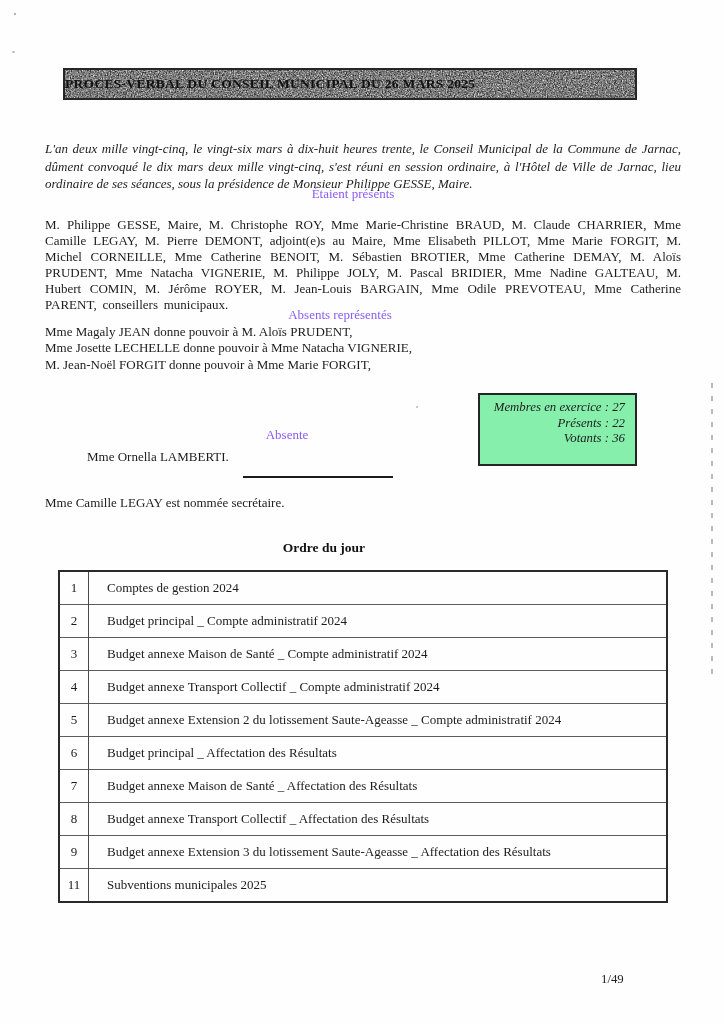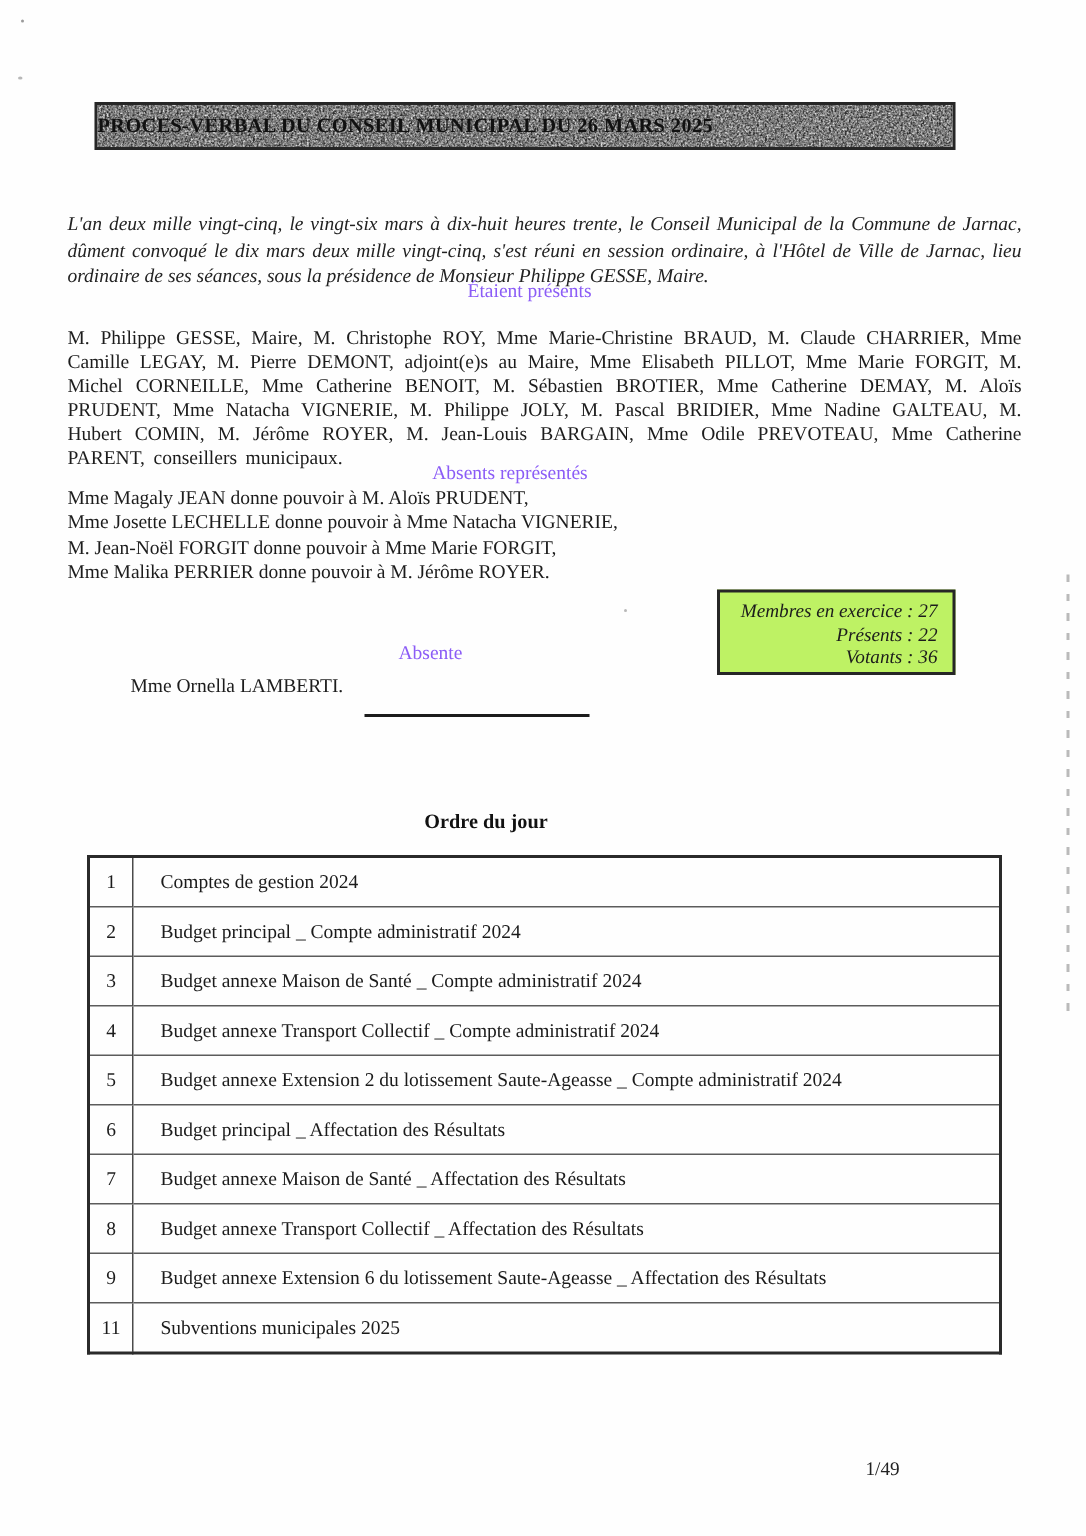--- a/index.html
+++ b/index.html
@@ -43,42 +43,42 @@
   .present-text {
     position: absolute; left: 45px; top: 205px; width: 636px;
     font-size: 13px; line-height: 15.9px; text-align: justify;
     word-spacing: 2.5px;
     margin-top: 12px;
   }
   .absents-heading { left: 45px; top: 307px; width: 590px; }
   .absents-list { position: absolute; left: 45px; top: 324px; font-size: 13px; line-height: 16.3px; }
   .quorum-box {
     position: absolute; left: 478px; top: 393px; width: 145px; height: 48px;
-    border: 2px solid #262626; padding: 5px 10px 0 0;
+    border: 2px solid #262626; padding: 5px 10px 16px 0;
     text-align: right; font-style: italic; font-size: 12.8px; line-height: 15.6px;
-    background: #bef264;
+    background: #86efac;
   }
   .absente-heading { left: 45px; top: 427px; width: 484px; }
   .lamberti { position: absolute; left: 45px; top: 449px; font-size: 13px; margin-left: 42px; }
   .divider { position: absolute; left: 243px; top: 476px; width: 150px; height: 0; border-top: 2px solid #1c1c1c; }
   .secretary { position: absolute; left: 45px; top: 495px; font-size: 13px; }
   .agenda-heading {
     position: absolute; left: 45px; top: 540px; width: 558px;
     text-align: center; font-weight: bold; font-size: 13.5px; color: #111;
   }
   table.agenda {
     position: absolute; left: 58px; top: 570px; width: 610px;
     border-collapse: collapse; font-size: 13px; color: #1b1b1b;
     border: 2px solid #2a2a2a;
   }
   table.agenda td { height: 30px; vertical-align: middle; }
   table.agenda tr + tr td { border-top: 1px solid #5c5c5c; }
   td.num { width: 24px; text-align: center; border-right: 1px solid #4a4a4a; padding: 0 2px; }
   td.label { padding-left: 18px; }
-  .page-number { position: absolute; left: 577px; top: 972px; font-size: 12.8px; color: #222; }
+  .page-number { position: absolute; left: 601px; top: 972px; font-size: 12.8px; color: #222; }
 </style>
 </head>
 <body>
 
 <div class="page">
 
   <span class="speck speck1"></span>
   <span class="speck speck2"></span>
   <span class="speck speck3"></span>
   <span class="scan-edge"></span>
@@ -98,34 +98,34 @@
   <p class="intro">L'an deux mille vingt-cinq, le vingt-six mars à dix-huit heures trente, le Conseil Municipal de la Commune de Jarnac, dûment convoqué le dix mars deux mille vingt-cinq, s'est réuni en session ordinaire, à l'Hôtel de Ville de Jarnac, lieu ordinaire de ses séances, sous la présidence de Monsieur Philippe GESSE, Maire.</p>
 
   <div class="sec-heading present-heading">Étaient présents</div>
   <p class="present-text">M. Philippe GESSE, Maire, M. Christophe ROY, Mme Marie-Christine BRAUD, M. Claude CHARRIER, Mme Camille LEGAY, M. Pierre DEMONT, adjoint(e)s au Maire, Mme Elisabeth PILLOT, Mme Marie FORGIT, M. Michel CORNEILLE, Mme Catherine BENOIT, M.  Sébastien BROTIER, Mme Catherine DEMAY, M. Aloïs PRUDENT, Mme Natacha VIGNERIE, M. Philippe JOLY, M. Pascal BRIDIER, Mme Nadine GALTEAU, M. Hubert COMIN, M. Jérôme ROYER, M. Jean-Louis BARGAIN, Mme Odile PREVOTEAU, Mme Catherine PARENT, conseillers municipaux.</p>
 
   <div class="sec-heading absents-heading">Absents représentés</div>
   <div class="absents-list">
     <div>Mme Magaly JEAN donne pouvoir à M. Aloïs PRUDENT,</div>
     <div>Mme Josette LECHELLE donne pouvoir à Mme Natacha VIGNERIE,</div>
     <div>M. Jean-Noël FORGIT donne pouvoir à Mme Marie FORGIT,</div>
-    <div>Mme Malika PERRIER donne pouvoir à M. Jérôme ROYER.</div>
   </div>
 
   <div class="quorum-box">
     <div>Membres en exercice : 27</div>
     <div>Présents : 22</div>
     <div>Votants : 36</div>
   </div>
 
   <div class="sec-heading absente-heading">Absente</div>
   <div class="lamberti">Mme Ornella LAMBERTI.</div>
 
   <div class="divider"></div>
 
+  <div class="secretary">Mme Camille LEGAY est nommée secrétaire.</div>
 
   <div class="agenda-heading">Ordre du jour</div>
 
   <table class="agenda">
     <tbody>
       <tr>
         <td class="num">1</td>
         <td class="label">Comptes de gestion 2024</td>
       </tr>
       <tr>
@@ -151,21 +151,21 @@
       <tr>
         <td class="num">7</td>
         <td class="label">Budget annexe Maison de Santé _ Affectation des Résultats</td>
       </tr>
       <tr>
         <td class="num">8</td>
         <td class="label">Budget annexe Transport Collectif _ Affectation des Résultats</td>
       </tr>
       <tr>
         <td class="num">9</td>
-        <td class="label">Budget annexe Extension 6 du lotissement Saute-Ageasse _ Affectation des Résultats</td>
+        <td class="label">Budget annexe Extension 3 du lotissement Saute-Ageasse _ Affectation des Résultats</td>
       </tr>
       <tr>
         <td class="num">11</td>
         <td class="label">Subventions municipales 2025</td>
       </tr>
     </tbody>
   </table>
 
   <div class="page-number">1/49</div>
 

